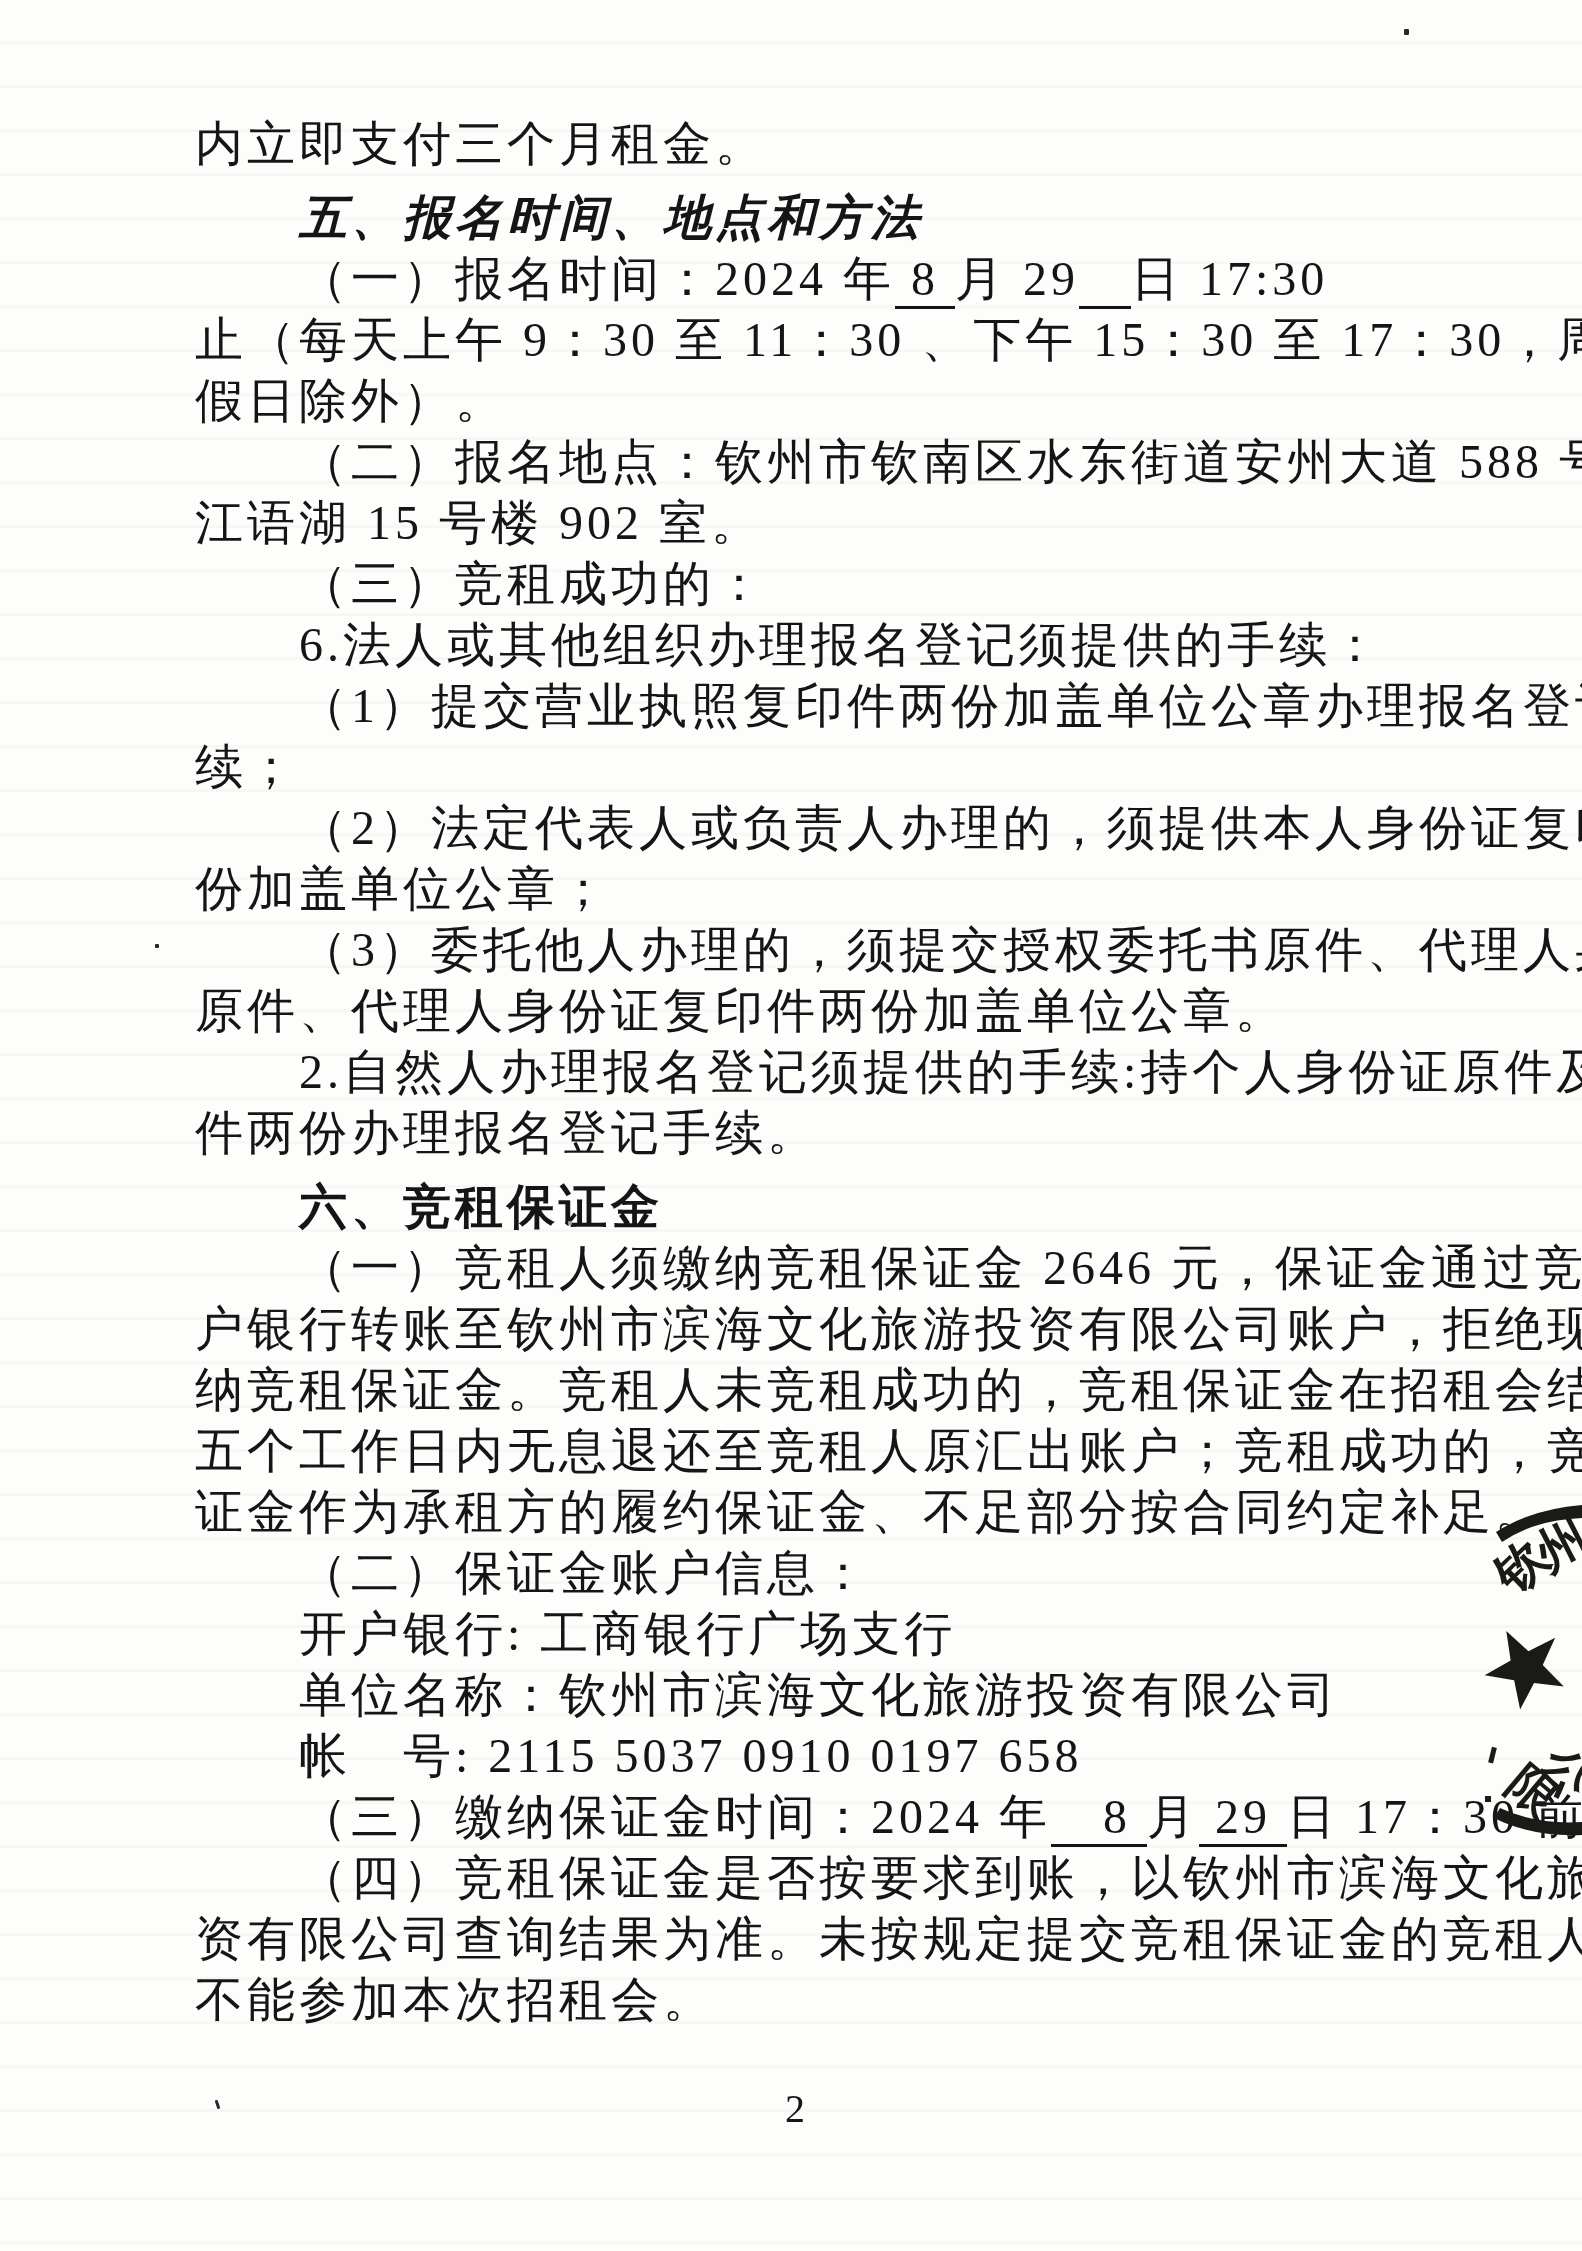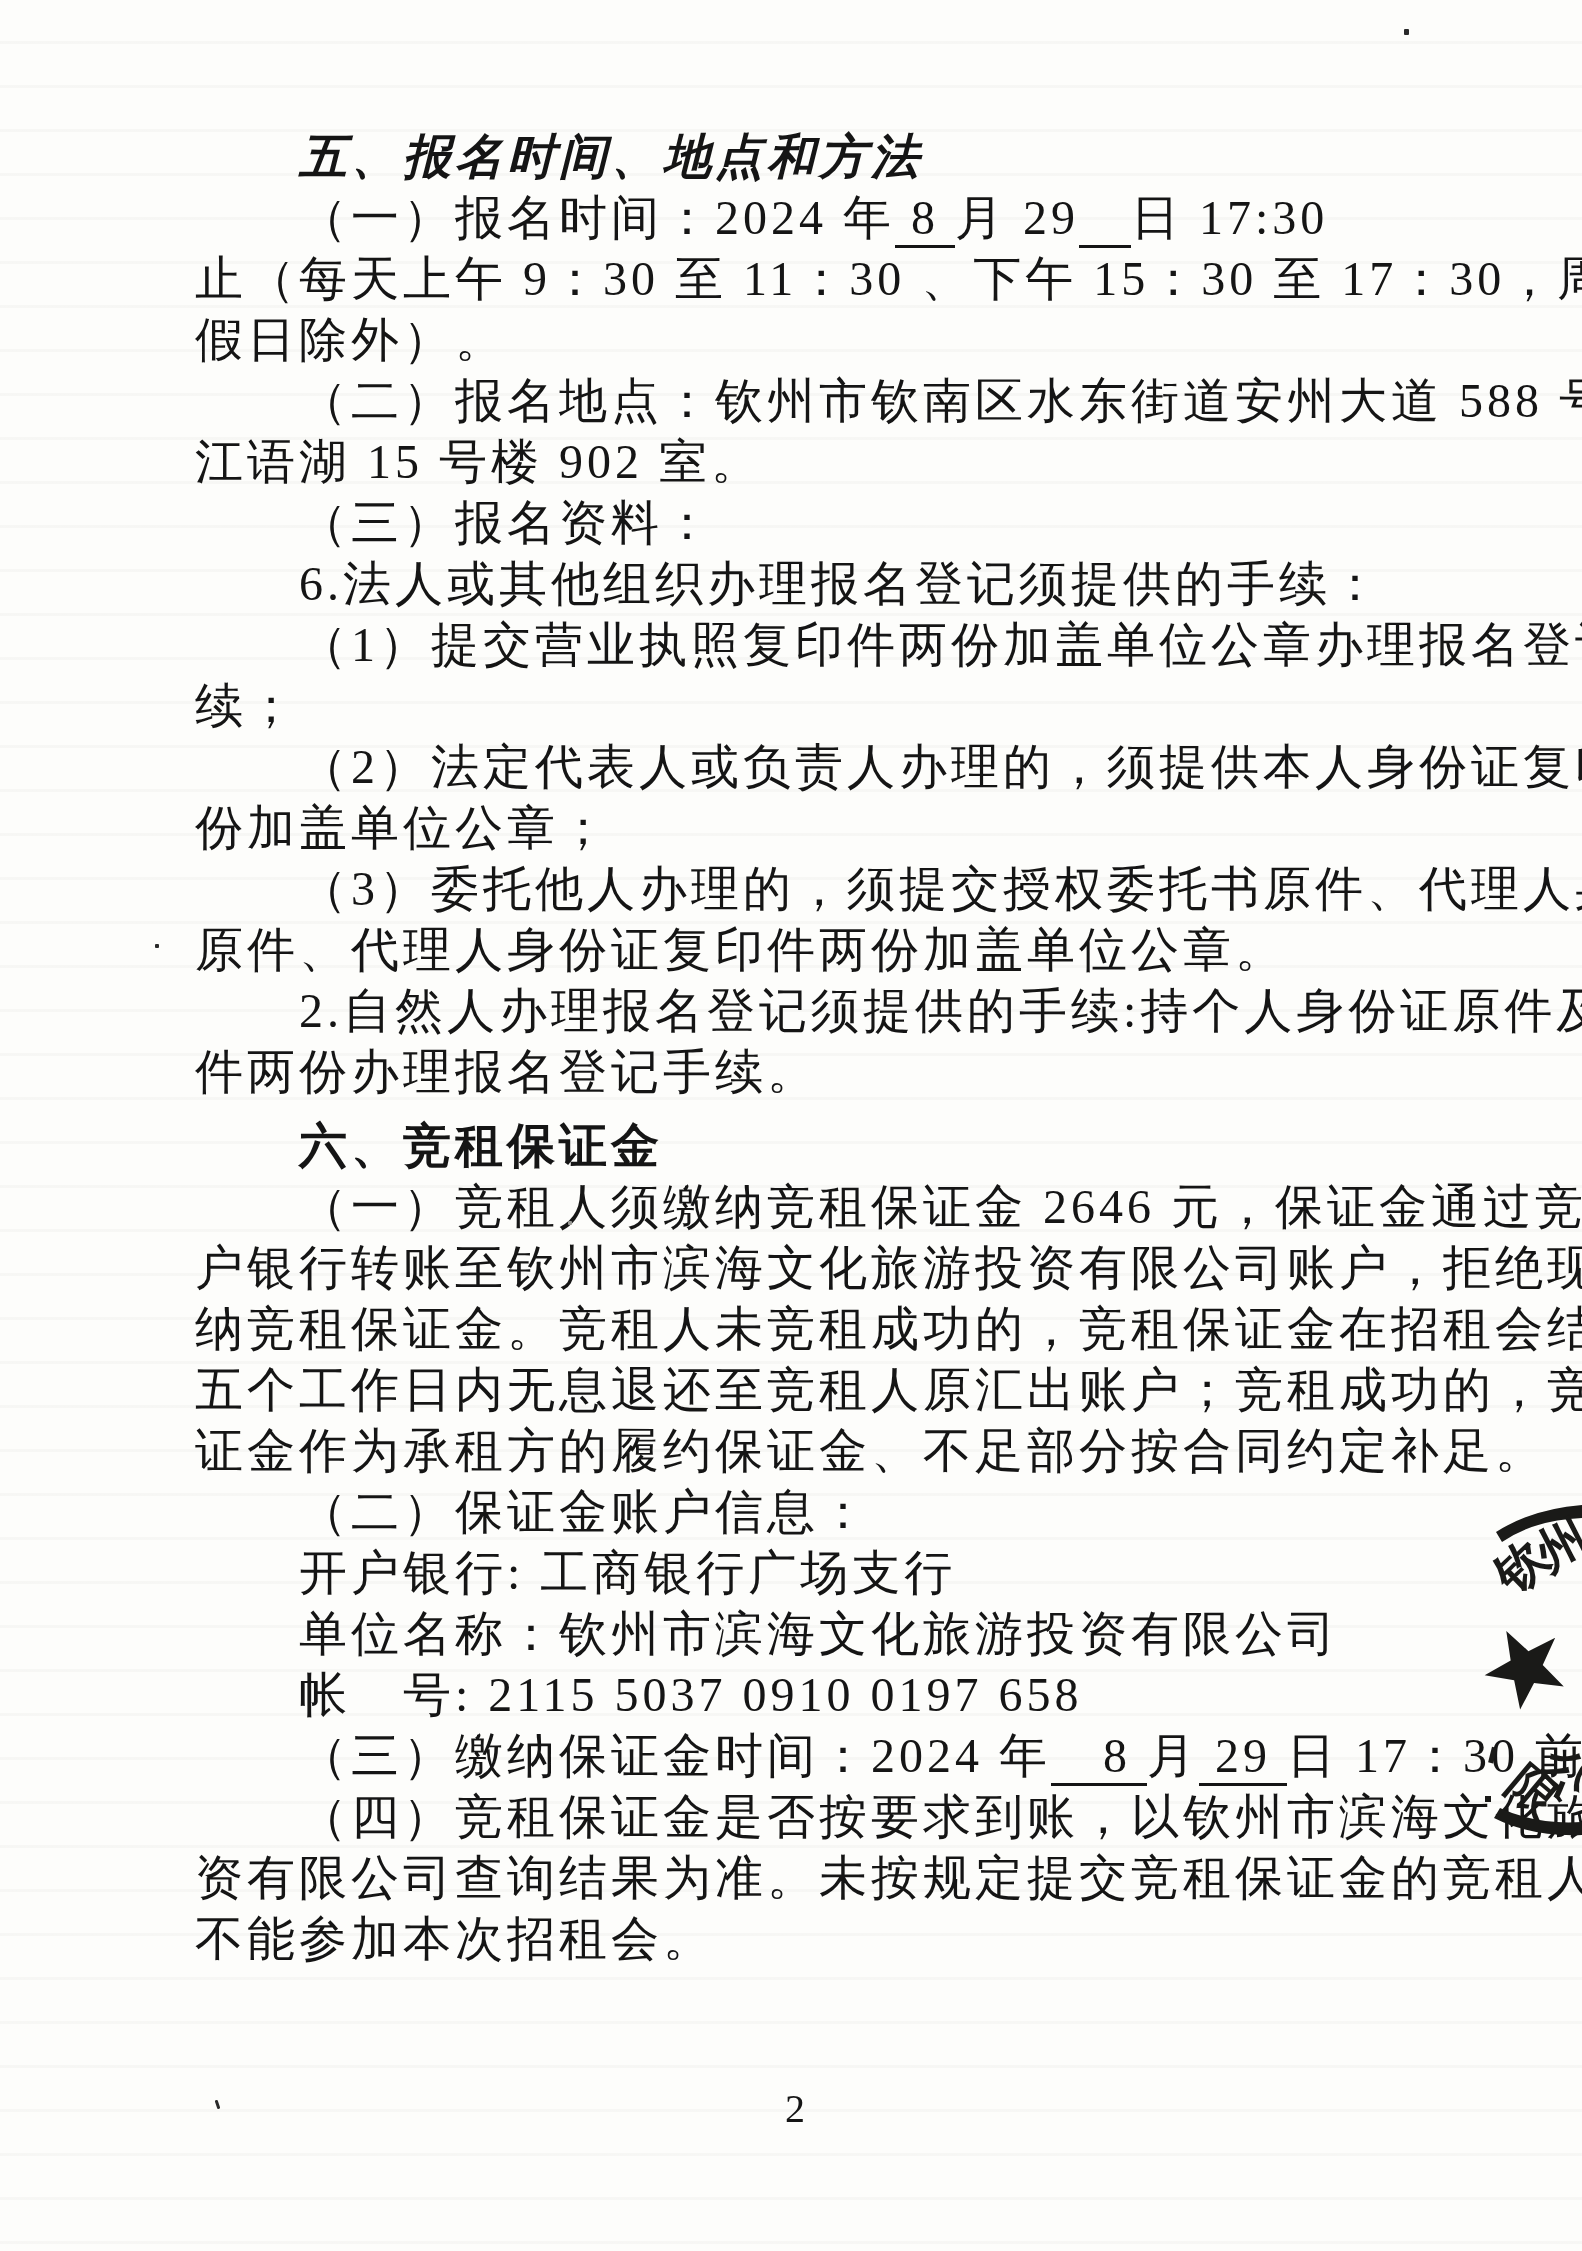--- a/index.html
+++ b/index.html
@@ -50,27 +50,28 @@
   }
   .speck{position:absolute;background:#2a2a2a;border-radius:1px;}
   .speck.faint{background:#9a9a96;}
 </style>
 </head>
 <body>
 
 <div class="page">
 
   <div class="text-block" id="text-block">
+      <div class="line"><span>内立即支付三个月租金。</span></div>
       <div class="line indent heading" style="margin-top: 13px; font-style: italic;"><span>五、报名时间、地点和方法</span></div>
       <div class="line indent"><span>（一）报名时间：2024 年</span><span class="u"> 8 </span><span>月 29</span><span class="u">　</span><span>日 17:30</span></div>
       <div class="line"><span>止（每天上午 9：30 至 11：30 、下午 15：30 至 17：30，周末、节</span></div>
       <div class="line"><span>假日除外）。</span></div>
       <div class="line indent"><span>（二）报名地点：钦州市钦南区水东街道安州大道 588 号滨海</span></div>
       <div class="line"><span>江语湖 15 号楼 902 室。</span></div>
-      <div class="line indent"><span>（三）报名资料：</span></div>
+      <div class="line indent"><span>（三）竞租成功的：</span></div>
       <div class="line indent"><span>6.法人或其他组织办理报名登记须提供的手续：</span></div>
       <div class="line indent"><span>（1）提交营业执照复印件两份加盖单位公章办理报名登记手</span></div>
       <div class="line"><span>续；</span></div>
       <div class="line indent"><span>（2）法定代表人或负责人办理的，须提供本人身份证复印件两</span></div>
       <div class="line"><span>份加盖单位公章；</span></div>
       <div class="line indent"><span>（3）委托他人办理的，须提交授权委托书原件、代理人身份证</span></div>
       <div class="line"><span>原件、代理人身份证复印件两份加盖单位公章。</span></div>
       <div class="line indent"><span>2.自然人办理报名登记须提供的手续:持个人身份证原件及复印</span></div>
       <div class="line"><span>件两份办理报名登记手续。</span></div>
       <div class="line indent heading" style="margin-top: 13px;"><span>六、竞租保证金</span></div>

